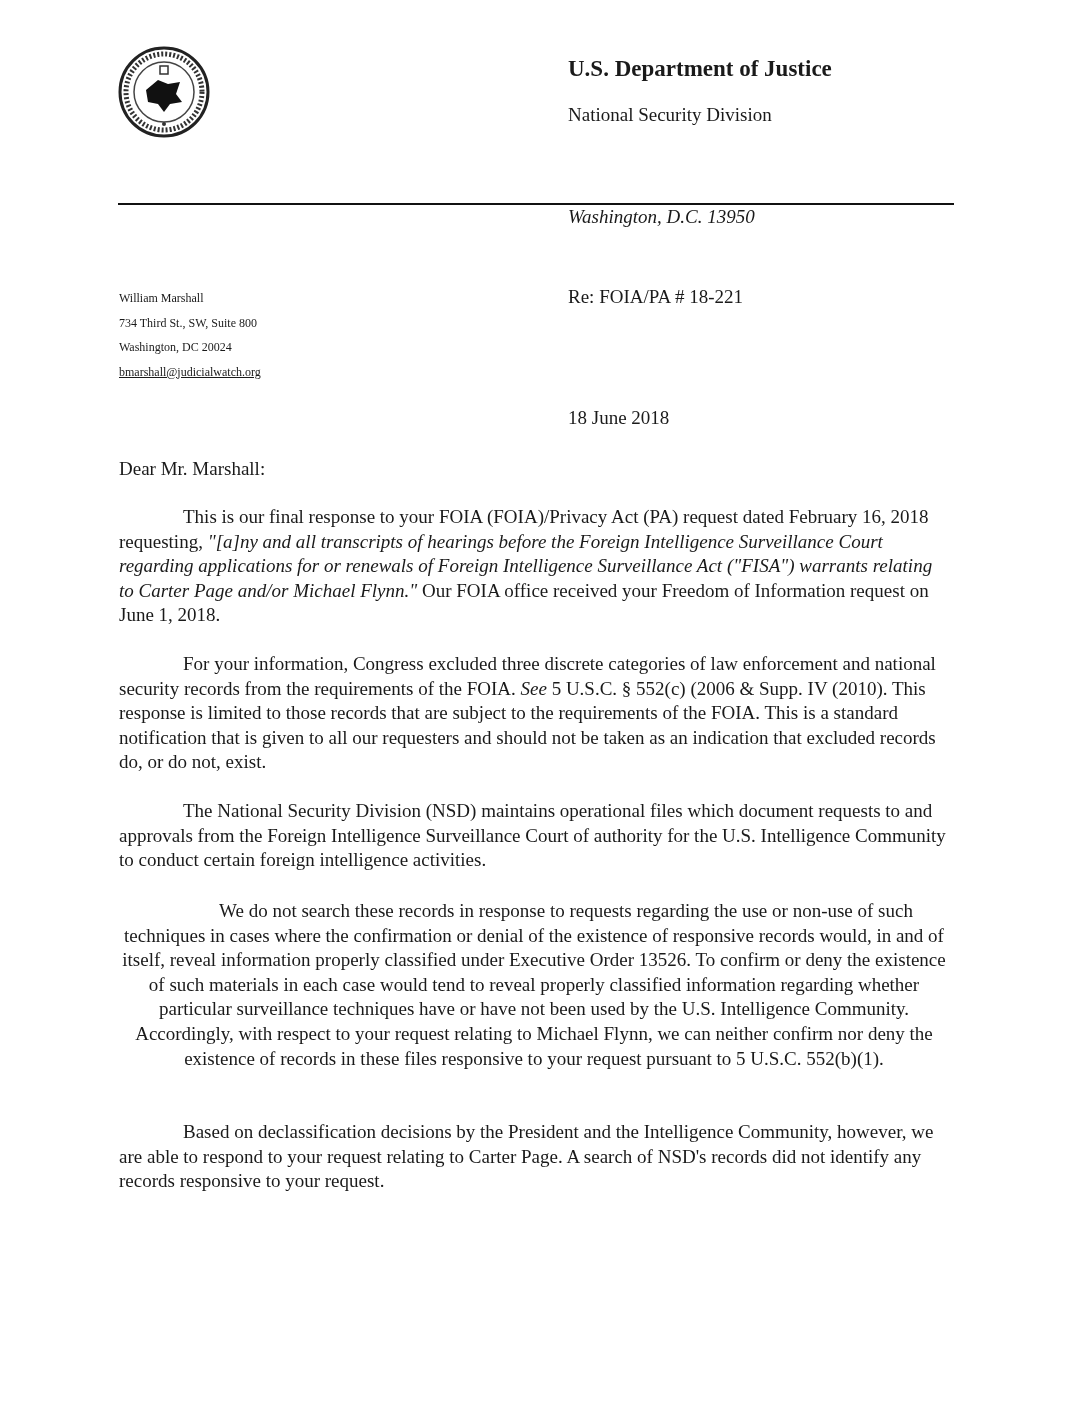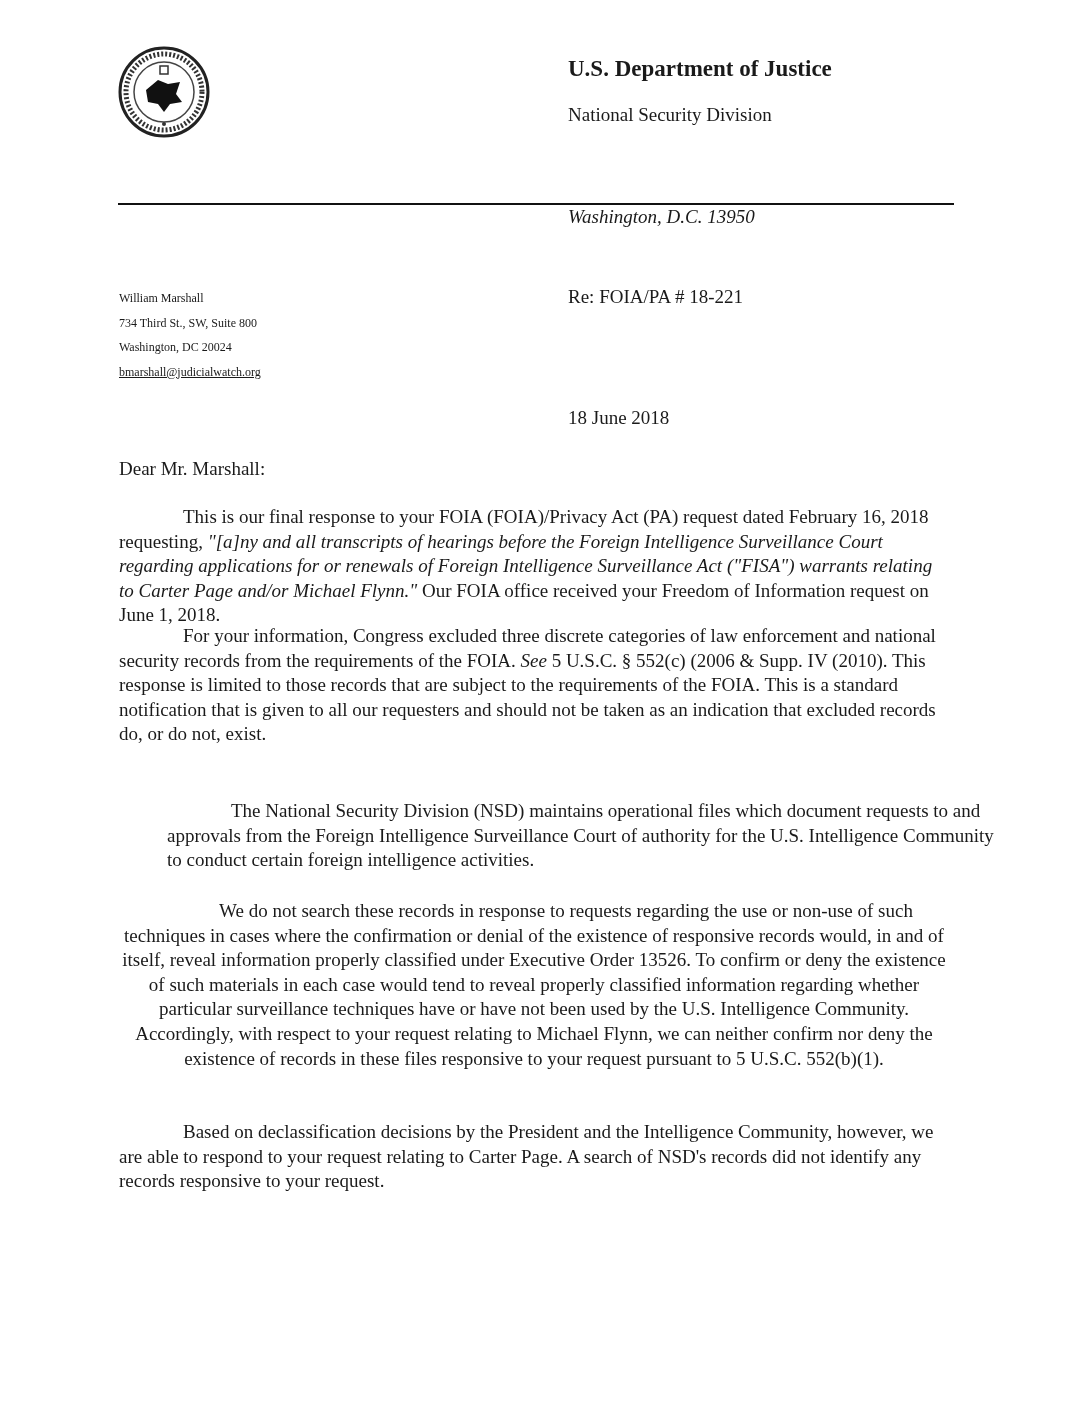--- a/index.html
+++ b/index.html
@@ -12,22 +12,22 @@
   .rule { left:118px; top:203px; width:836px; height:0; border-top:2px solid #111; }
   .city { left:568px; top:206px; font-size:19px; font-style:italic; }
   .addr { left:119px; top:286px; font-size:12px; line-height:24.5px; }
   .addr .email { text-decoration:underline; }
   .re { left:568px; top:286px; font-size:19px; }
   .date { left:568px; top:383px; font-size:19px;margin-top:24px; }
   .salutation { left:119px; top:458px; font-size:19px; }
   .body { left:119px; width:830px; font-size:19px; line-height:24.6px; text-align:left; }
   .body p { margin:0; text-indent:64px; }
   .p1 { top:505px; }
-  .p2 { top:624px; }
-  .p3 { top:799px;margin-left:48px; }
+  .p2 { top:652px; }
+  .p3 { top:799px; }
   .p4 { top:899px;text-align:center; }
   .p5 { top:1120px; }
   i { font-style:italic; }
 </style>
 </head>
 <body>
 
 <div class="abs seal">
   <svg width="92" height="92" viewBox="0 0 92 92">
     <circle cx="46" cy="46" r="44" fill="none" stroke="#222" stroke-width="3"></circle>

